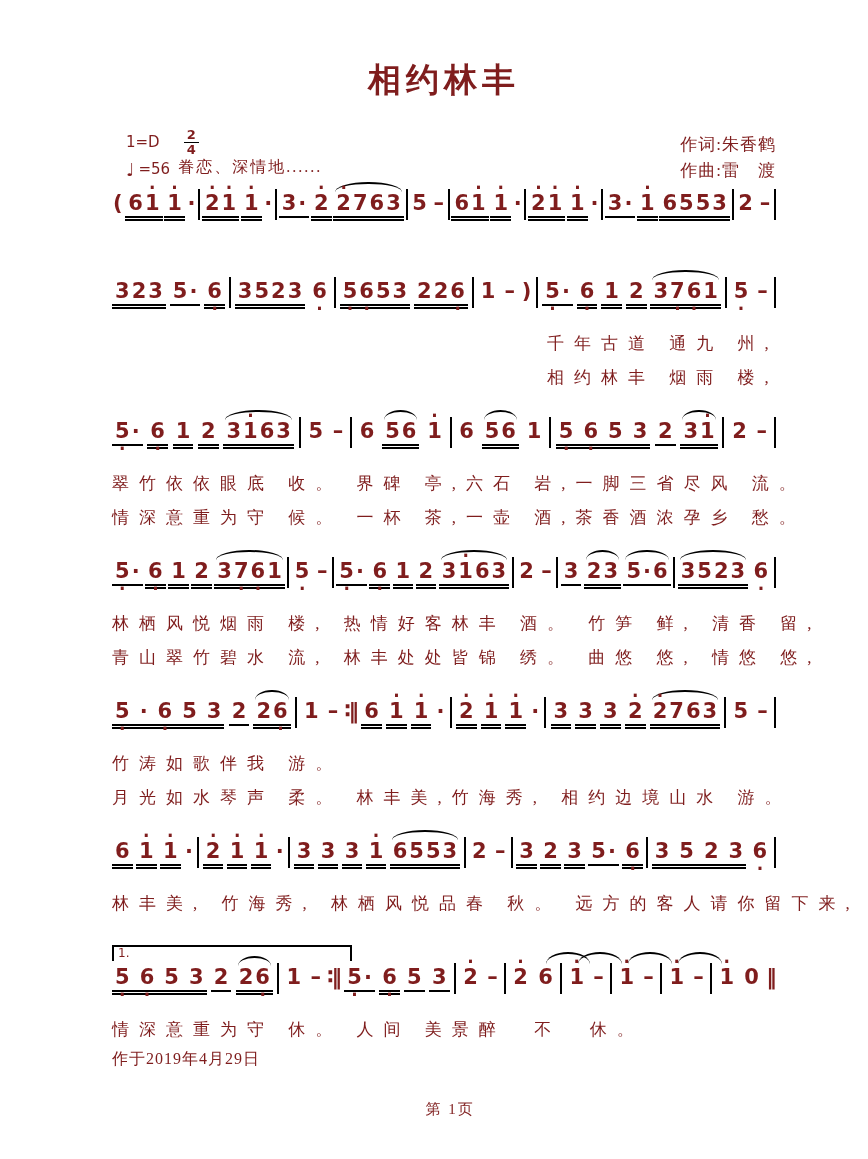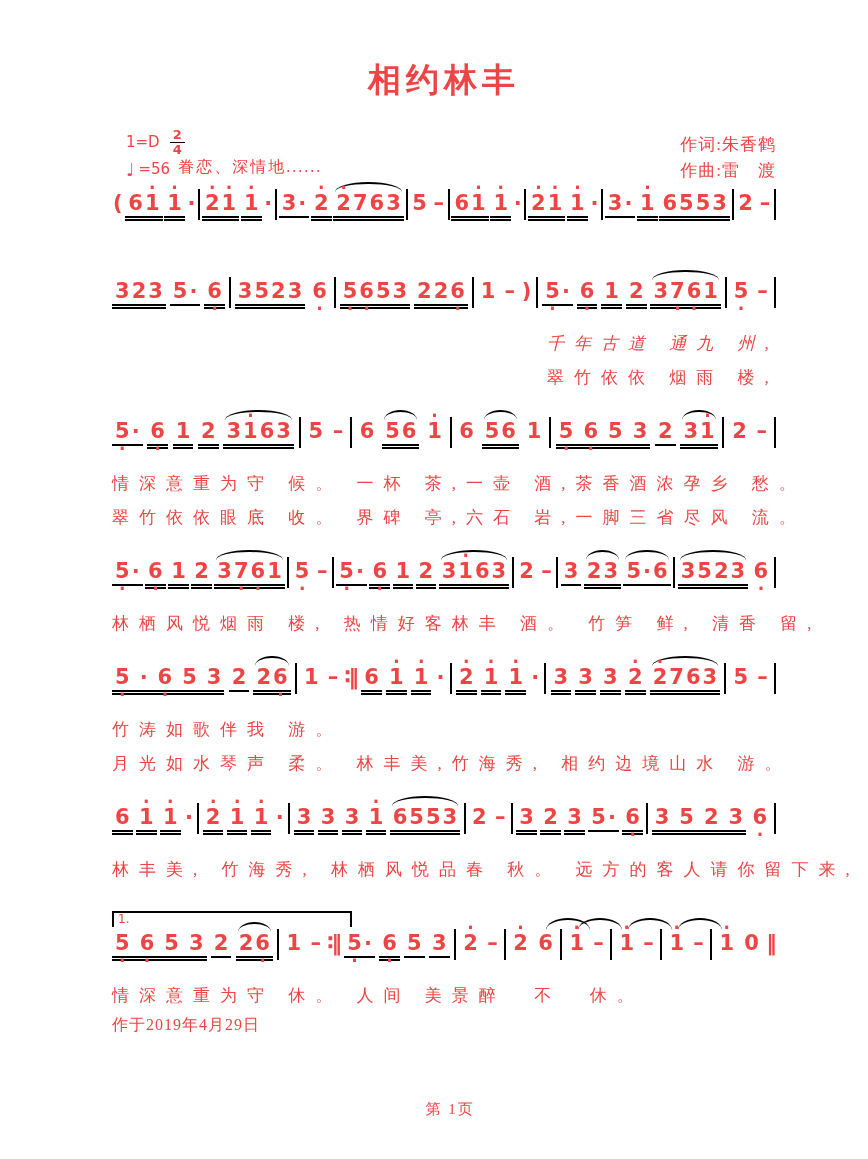--- a/index.html
+++ b/index.html
@@ -1,31 +1,31 @@
 <!DOCTYPE html>
 <html><head>
 <meta charset="utf-8">
 <style>
   html,body{margin:0;padding:0;background:#ffffff;}
   .page{
     width:868px;height:1159px;box-sizing:border-box;position:relative;
-    padding:58px 92px 0 112px;background:#fff;color:#ef4444;
+    padding:58px 92px 0 112px;background:#fff;color:#7f1d1d;
     font-family:"Liberation Serif","DejaVu Serif",serif;
     overflow:hidden;
   }
   .title{
     text-align:center;font-size:33px;font-weight:bold;letter-spacing:5px;
     margin:0 0 26px 0;
   }
   .credits{
     position:absolute;top:132px;right:92px;text-align:left;
     font-size:17px;line-height:1.55;letter-spacing:1px;
   }
   .keyblock{font-family:"DejaVu Sans",sans-serif;font-size:15px;margin:2px 0 2px 14px;}
-  .keyrow{display:flex;align-items:center;gap:10px;height:26px;text-align:center;}
+  .keyrow{display:flex;align-items:center;gap:24px;height:26px;text-align:center;}
   .frac{display:inline-flex;flex-direction:column;align-items:center;font-size:13px;line-height:1.05;font-weight:bold;}
   .frac .num{border-bottom:1px solid #000;padding:0 3px;}
   .frac .den{padding:0 3px;}
   .temporow{display:flex;align-items:center;gap:4px;height:24px;margin-top:2px;}
   .tempo-note{font-size:18px;}
   .expression{font-family:"Liberation Serif",serif;font-size:16px;letter-spacing:2px;margin-left:4px;position:relative;top:-2px;text-align:center;}
   
   #systems{margin-top:10px;}
   .system{position:relative;margin-bottom:30px;}
   .system.s1{margin-bottom:46px;}
@@ -239,22 +239,22 @@
             <span class="note">6<span class="d b">·</span></span>
             <span class="note">1</span>
           </span>
           <span class="bar"></span>
           <span class="grp">
             <span class="note">5<span class="d b">·</span></span>
           </span>
           <span class="dash">–</span>
           <span class="bar"></span>
         </div>
-        <div class="lyric" style="margin-left: 435px; font-style: italic;">千年古道 通九 州,</div>
-        <div class="lyric" style="margin-left: 435px;">翠竹依依 烟雨 楼,</div>
+        <div class="lyric" style="margin-left: 435px;">千年古道 通九 州,</div>
+        <div class="lyric" style="margin-left: 435px;">相约林丰 烟雨 楼,</div>
       </div>
       <div class="system">
         <div class="noteline">
           <span class="grp u1">
             <span class="note">5<span class="d b">·</span></span>
             <span class="note">·</span>
           </span>
           <span class="grp u2">
             <span class="note">6<span class="d b">·</span></span>
           </span>
@@ -311,22 +311,22 @@
             <span class="note">3</span>
             <span class="note">1<span class="d a">·</span></span>
           </span>
           <span class="bar"></span>
           <span class="grp">
             <span class="note">2</span>
           </span>
           <span class="dash">–</span>
           <span class="bar"></span>
         </div>
+        <div class="lyric">翠竹依依眼底 收。 界碑 亭,六石 岩,一脚三省尽风 流。</div>
         <div class="lyric">情深意重为守 候。 一杯 茶,一壶 酒,茶香酒浓孕乡 愁。</div>
-        <div class="lyric">翠竹依依眼底 收。 界碑 亭,六石 岩,一脚三省尽风 流。</div>
       </div>
       <div class="system">
         <div class="noteline">
           <span class="grp u1">
             <span class="note">5<span class="d b">·</span></span>
             <span class="note">·</span>
           </span>
           <span class="grp u2">
             <span class="note">6<span class="d b">·</span></span>
           </span>
@@ -391,20 +391,21 @@
             <span class="note">5</span>
             <span class="note">2</span>
             <span class="note">3</span>
           </span>
           <span class="grp">
             <span class="note">6<span class="d b">·</span></span>
           </span>
           <span class="bar"></span>
         </div>
         <div class="lyric">林栖风悦烟雨 楼, 热情好客林丰 酒。 竹笋 鲜, 清香 留,</div>
+        <div class="lyric">青山翠竹碧水 流, 林丰处处皆锦 绣。 曲悠 悠, 情悠 悠,</div>
       </div>
       <div class="system">
         <div class="noteline">
           <span class="grp u2 spread">
             <span class="note">5<span class="d b">·</span></span>
             <span class="note">·</span>
             <span class="note">6<span class="d b">·</span></span>
             <span class="note">5</span>
             <span class="note">3</span>
           </span>

